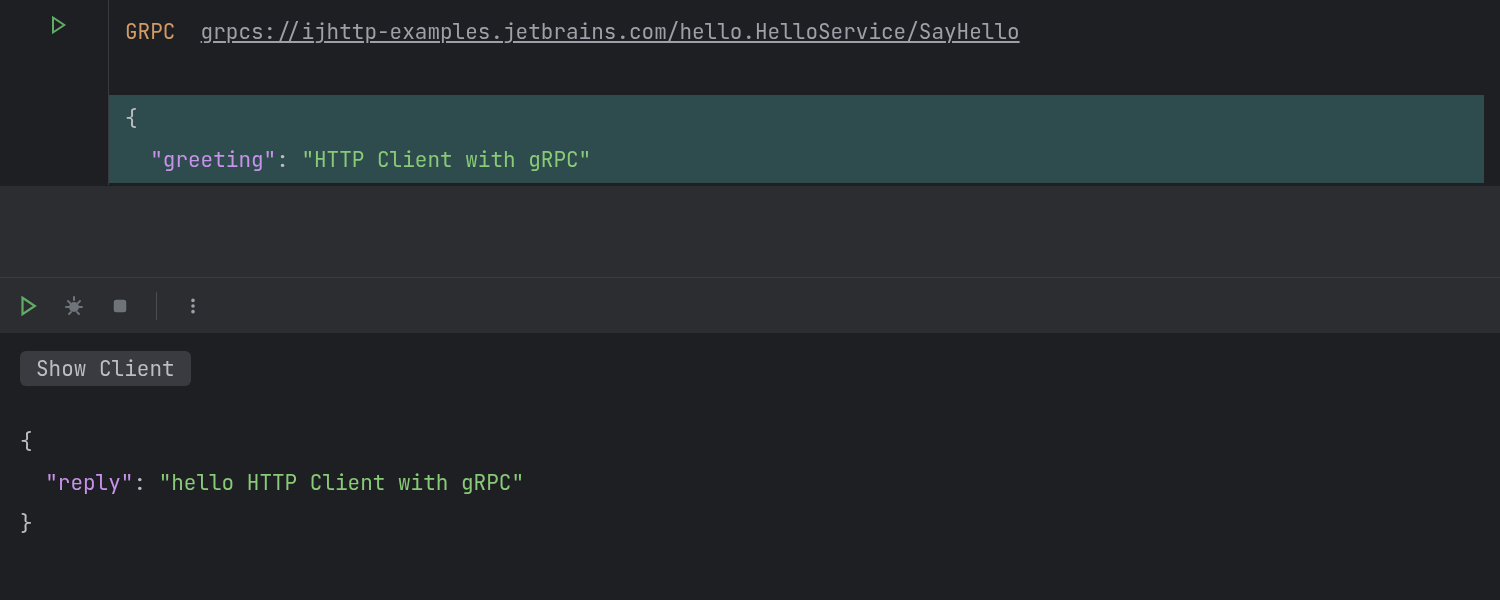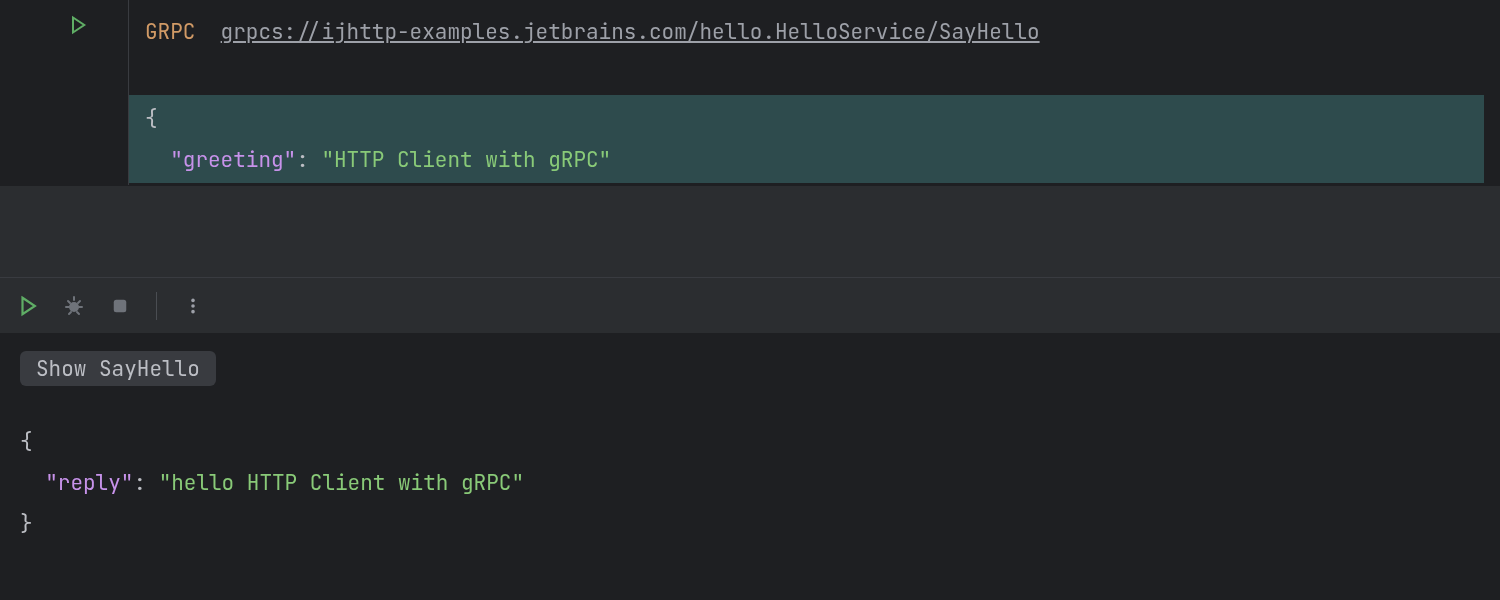--- a/index.html
+++ b/index.html
@@ -9,21 +9,20 @@
       font-family: 'JetBrains Mono', 'Fira Code', Consolas, 'Courier New', monospace;
       font-size: 21px;
       width: 1500px;
       height: 600px;
       overflow: hidden;
     }
     .editor-pane {
       display: flex;
       height: 185px;
       background: #1e1f22;
-      margin-left: 20px;
     }
     .gutter {
       width: 108px;
       padding: 10px 16px 0 48px;
       background: #1e1f22;
       flex-shrink: 0;
     }
     .run-gutter-icon {
       width: 20px;
       height: 20px;
@@ -144,19 +143,19 @@
   <div class="tool-icon">
     <svg viewBox="0 0 16 16" width="18" height="18" fill="#9da0a8">
         <circle cx="8" cy="3" r="1.6"></circle>
         <circle cx="8" cy="8" r="1.6"></circle>
         <circle cx="8" cy="13" r="1.6"></circle>
       </svg>
   </div>
 </div>
 
 <div class="output-pane">
-  <div class="show-request-btn">Show SayHello</div>
+  <div class="show-request-btn">Show Client</div>
   <div class="response-json">
     <div class="line"><span class="brace">{</span></div>
     <div class="line">  <span class="json-key">"reply"</span><span class="punct">:</span> <span class="json-str">"hello HTTP Client with gRPC"</span></div>
     <div class="line"><span class="brace">}</span></div>
   </div>
 </div>
 
 </body></html>

